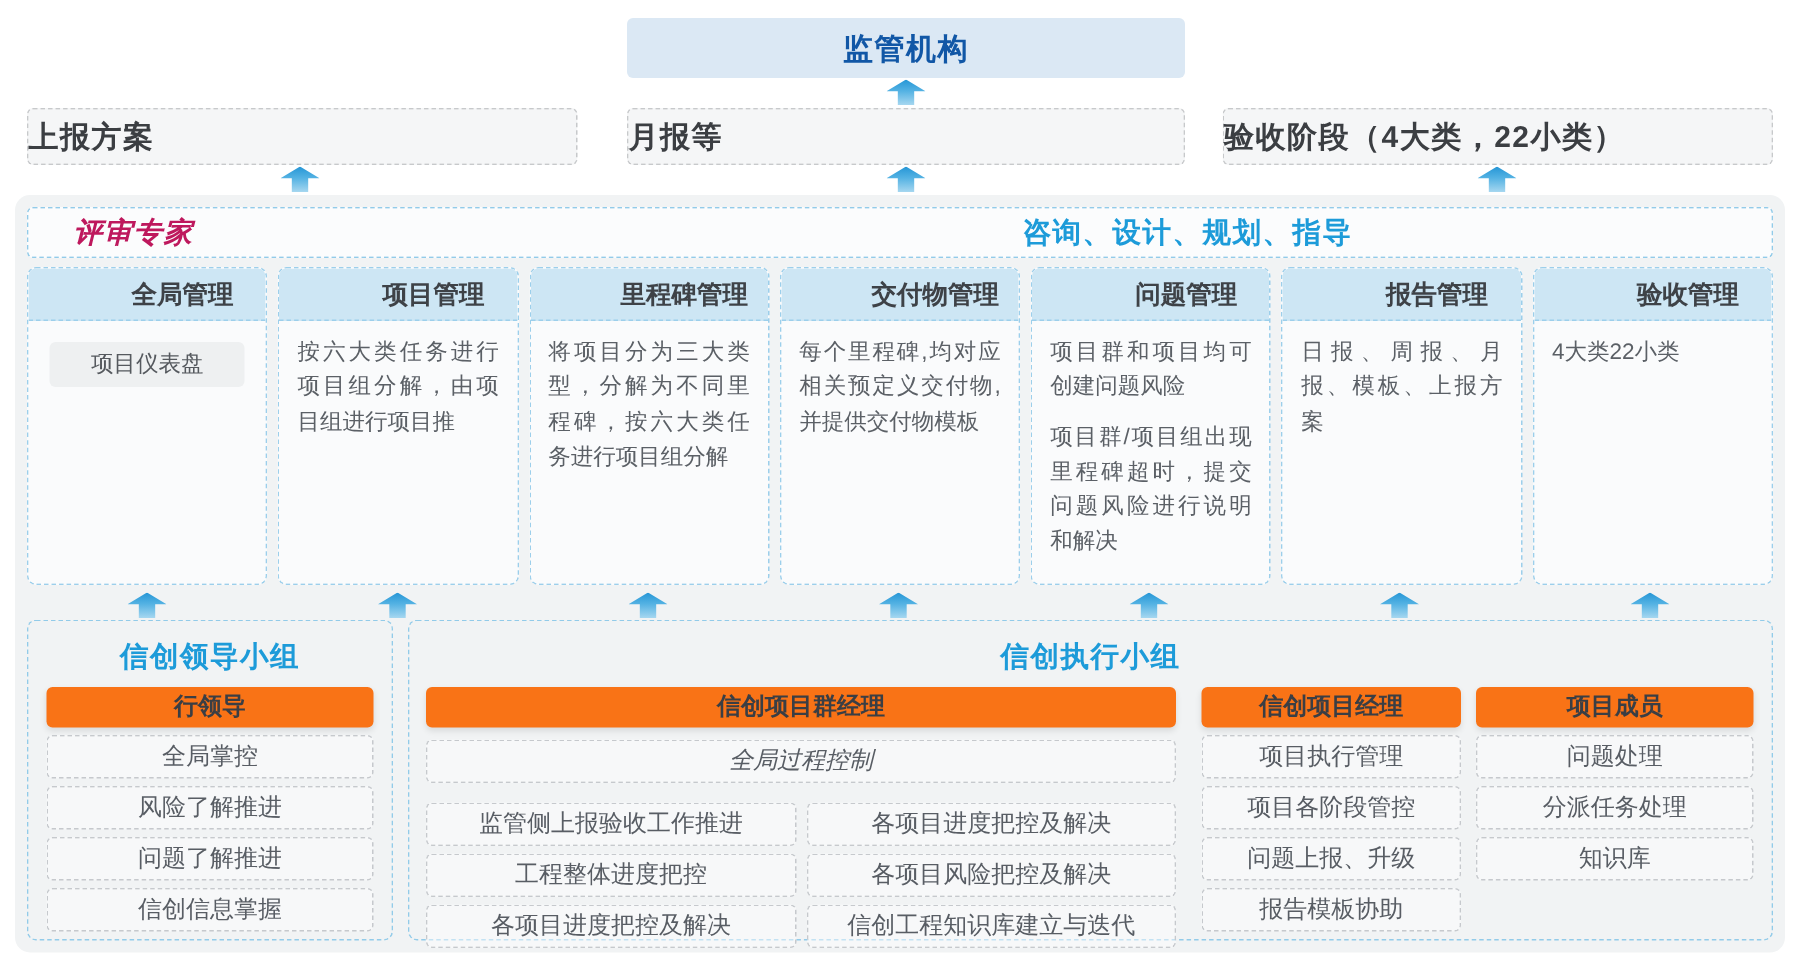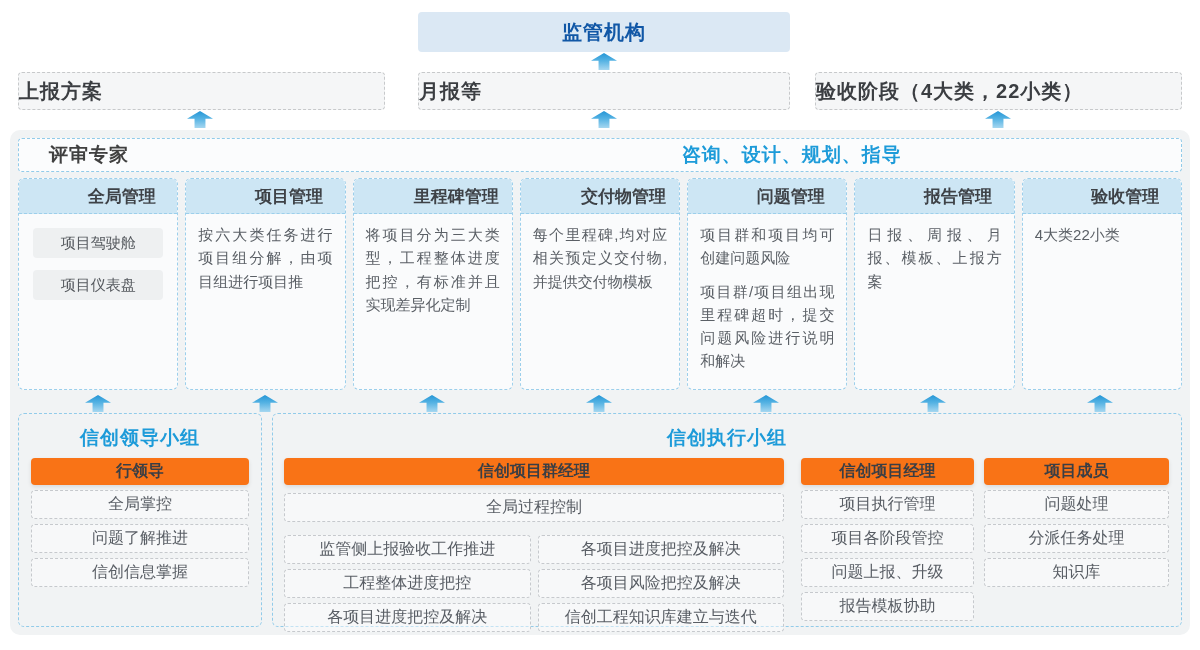--- a/index.html
+++ b/index.html
@@ -39,21 +39,21 @@
     position: absolute; left: 10px; top: 130px; width: 1180px; height: 505px;
     background: #f1f3f4; border-radius: 10px;
   }
   .expert-strip {
     position: absolute; left: 8px; top: 8px; width: 1164px; height: 34px;
     background: #fbfcfd; border: 1.5px dashed #92cbe9; border-radius: 4px;
   }
   .expert-left {
     position: absolute; left: 30px; top: 0; height: 31px;
     display: flex; align-items: center;
-    color: #404040; font-size: 19px; font-weight: bold; letter-spacing: 1px;
+    color: #be185d; font-size: 19px; font-weight: bold; letter-spacing: 1px; font-style: italic;
   }
   .expert-right {
     position: absolute; left: 66.5%; top: 0; height: 31px; transform: translateX(-50%);
     display: flex; align-items: center;
     color: #1d9bd9; font-size: 19px; font-weight: bold; letter-spacing: 1px;
   }
 
   
   .columns {
     position: absolute; left: 8px; top: 48px; width: 1164px; height: 212px;
@@ -102,21 +102,21 @@
     color: #585d64; font-size: 16px; white-space: nowrap; overflow: hidden;
   }
   .leader-inner { margin: 5px 12px 0; }
   .leader-inner .item { margin-top: 5px; }
   .leader-inner .item:first-of-type { margin-top: 8px; }
 
   .exec-row { display: flex; margin: 5px 14px 0 11px; }
   .pg  { width: 500px; margin-right: 17px; flex: none; }
   .pm  { width: 173px; margin-right: 10px; flex: none; }
   .mem { width: 185px; flex: none; }
-  .pg .full-item { margin-top: 8px; }
+  .pg .full-item { margin-top: 8px; font-style: italic; }
   .pg-grid {
     margin-top: 13px; display: grid; grid-template-columns: 1fr 1fr;
     column-gap: 7px; row-gap: 5px;
   }
   .pm .item, .mem .item { margin-top: 5px; }
   .pm .item:first-of-type, .mem .item:first-of-type { margin-top: 8px; }
 </style>
 </head>
 <body>
 
@@ -147,36 +147,35 @@
     <div class="expert-strip">
       <div class="expert-left">评审专家</div>
       <div class="expert-right">咨询、设计、规划、指导</div>
     </div>
 
     <div class="columns">
 
       <div class="col-card">
         <div class="col-head">全局管理</div>
         <div class="col-body">
-          <div class="pill">项目驾驶舱</div>
           <div class="pill">项目仪表盘</div>
         </div>
       </div>
 
       <div class="col-card">
         <div class="col-head">项目管理</div>
         <div class="col-body">
           <p>按六大类任务进行项目组分解，由项目组进行项目推</p>
         </div>
       </div>
 
       <div class="col-card">
         <div class="col-head">里程碑管理</div>
         <div class="col-body">
-          <p>将项目分为三大类型，工程整体进度把控，有标准并且实现差异化定制</p>
+          <p>将项目分为三大类型，分解为不同里程碑，按六大类任务进行项目组分解</p>
         </div>
       </div>
 
       <div class="col-card">
         <div class="col-head">交付物管理</div>
         <div class="col-body">
           <p>每个里程碑,均对应相关预定义交付物,并提供交付物模板</p>
         </div>
       </div>
 
@@ -209,20 +208,21 @@
     <div class="arrow" style="left:576px; top:265px;"></div>
     <div class="arrow" style="left:743px; top:265px;"></div>
     <div class="arrow" style="left:910px; top:265px;"></div>
     <div class="arrow" style="left:1077px;top:265px;"></div>
 
     <div class="group group-leader">
       <div class="group-title">信创领导小组</div>
       <div class="leader-inner">
         <div class="role-box">行领导</div>
         <div class="item">全局掌控</div>
+        <div class="item">风险了解推进</div>
         <div class="item">问题了解推进</div>
         <div class="item">信创信息掌握</div>
       </div>
     </div>
 
     <div class="group group-exec">
       <div class="group-title">信创执行小组</div>
       <div class="exec-row">
 
         <div class="pg">

